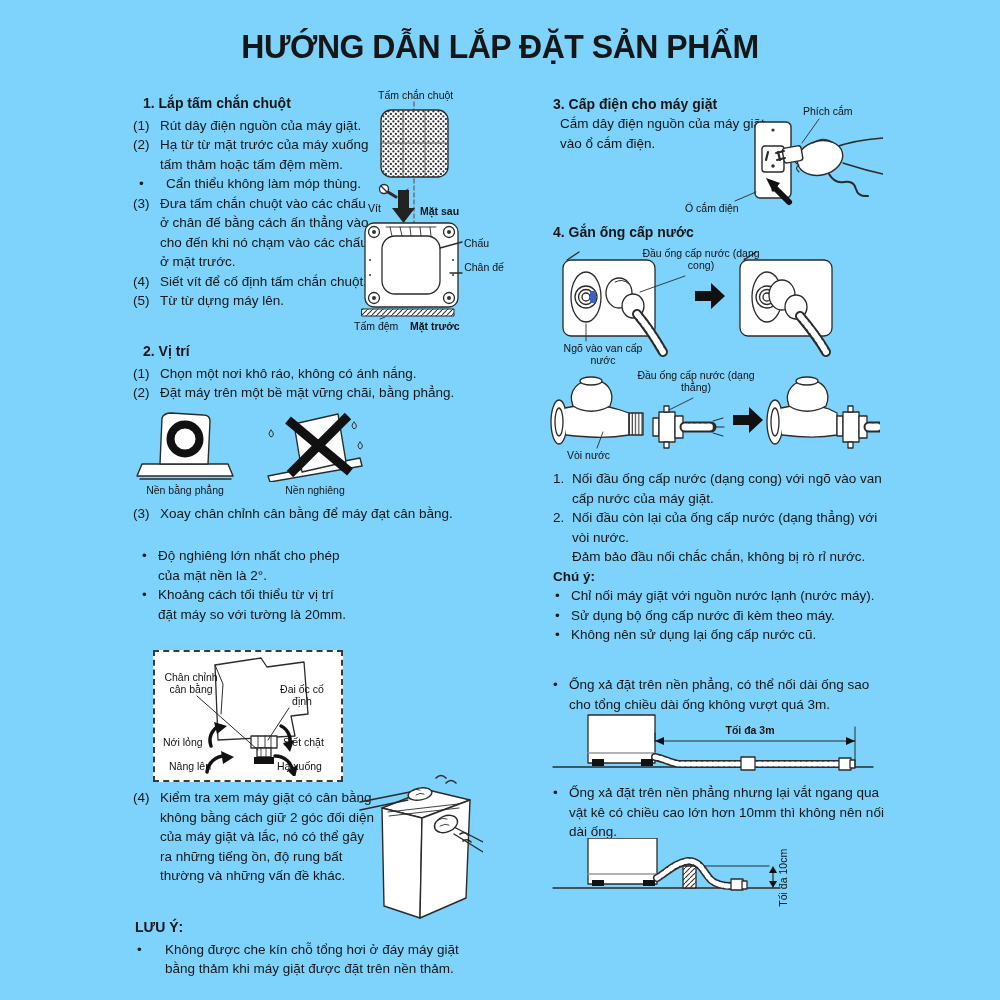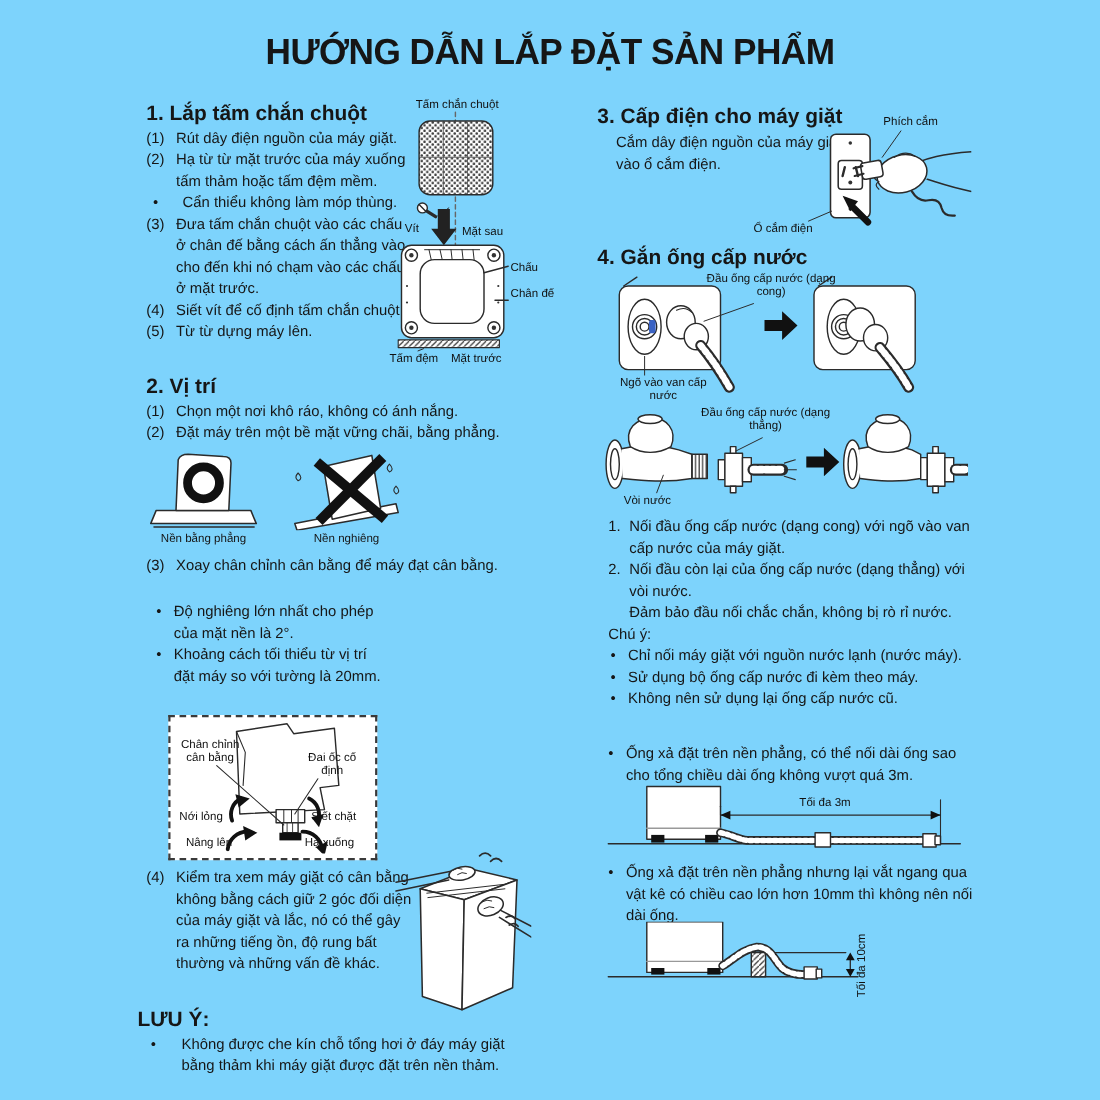--- a/index.html
+++ b/index.html
@@ -1,28 +1,28 @@
 <!DOCTYPE html>
 <html><head>
 <meta charset="utf-8">
 <style>
   html,body{margin:0;padding:0;background:#fff}
   .page{position:relative;width:1000px;height:1000px;background:#7dd3fc;color:#161616;
         font-family:"Liberation Sans",sans-serif;overflow:hidden}
   .abs{position:absolute}
   .title{position:absolute;top:28px;left:0;width:100%;text-align:center;margin:0;
          font-size:33px;font-weight:700;letter-spacing:-0.5px;transform:scaleX(0.97)}
-  .sech{font-size:19px;font-weight:700;margin:0 0 2px 0}
+  .sech{font-size:14px;font-weight:700;margin:0 0 2px 10px}
   .txt{font-size:13.5px;line-height:19.5px}
   .row{display:flex}
   .mk{flex:0 0 27px}
   .mkb{flex:0 0 16px;padding-left:2px}
   .mkn{flex:0 0 19px}
   .tx{flex:1}
-  .b{font-weight:400}
+  .b{font-weight:700}
   .dl{position:absolute;font-size:10.5px;line-height:11.5px;white-space:nowrap;color:#111;z-index:2}
   .dl.c{text-align:center;white-space:normal}
   .cap{font-size:10.5px;text-align:center;margin-top:2px;line-height:12px}
   .figs{display:flex;gap:25px;margin-top:5px;align-items:flex-end}
   .fig{text-align:center}
   .pill{position:absolute;border:2px solid #1a1a1a;border-radius:14px;text-align:center;
         font-weight:700;font-size:14px;padding:3px 0;background:#fff}
   .dashedbox{position:absolute;border:2px dashed #3a3a3a;background:#fff}
   svg{display:block}
 </style>

